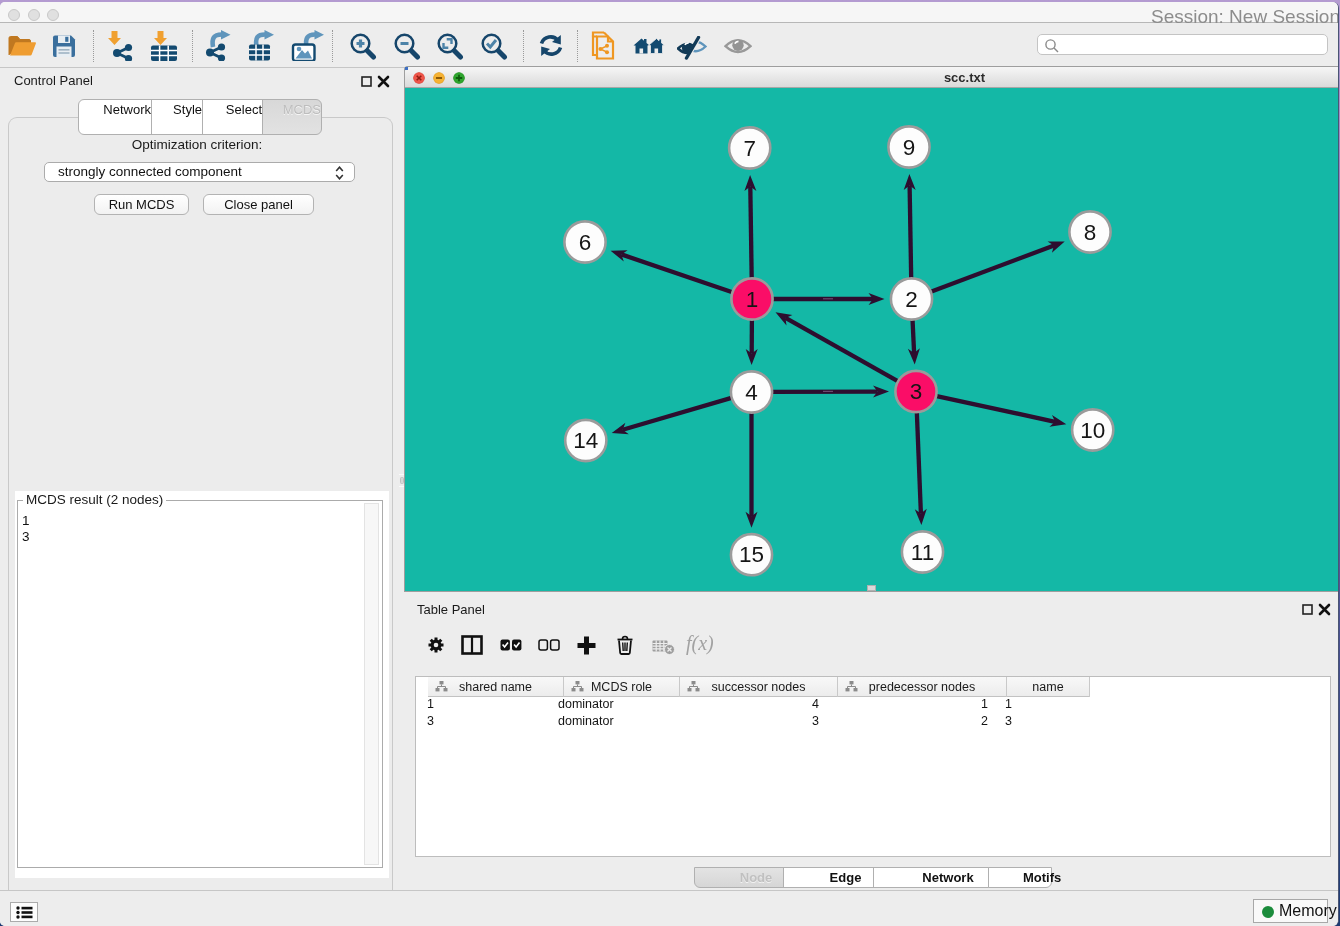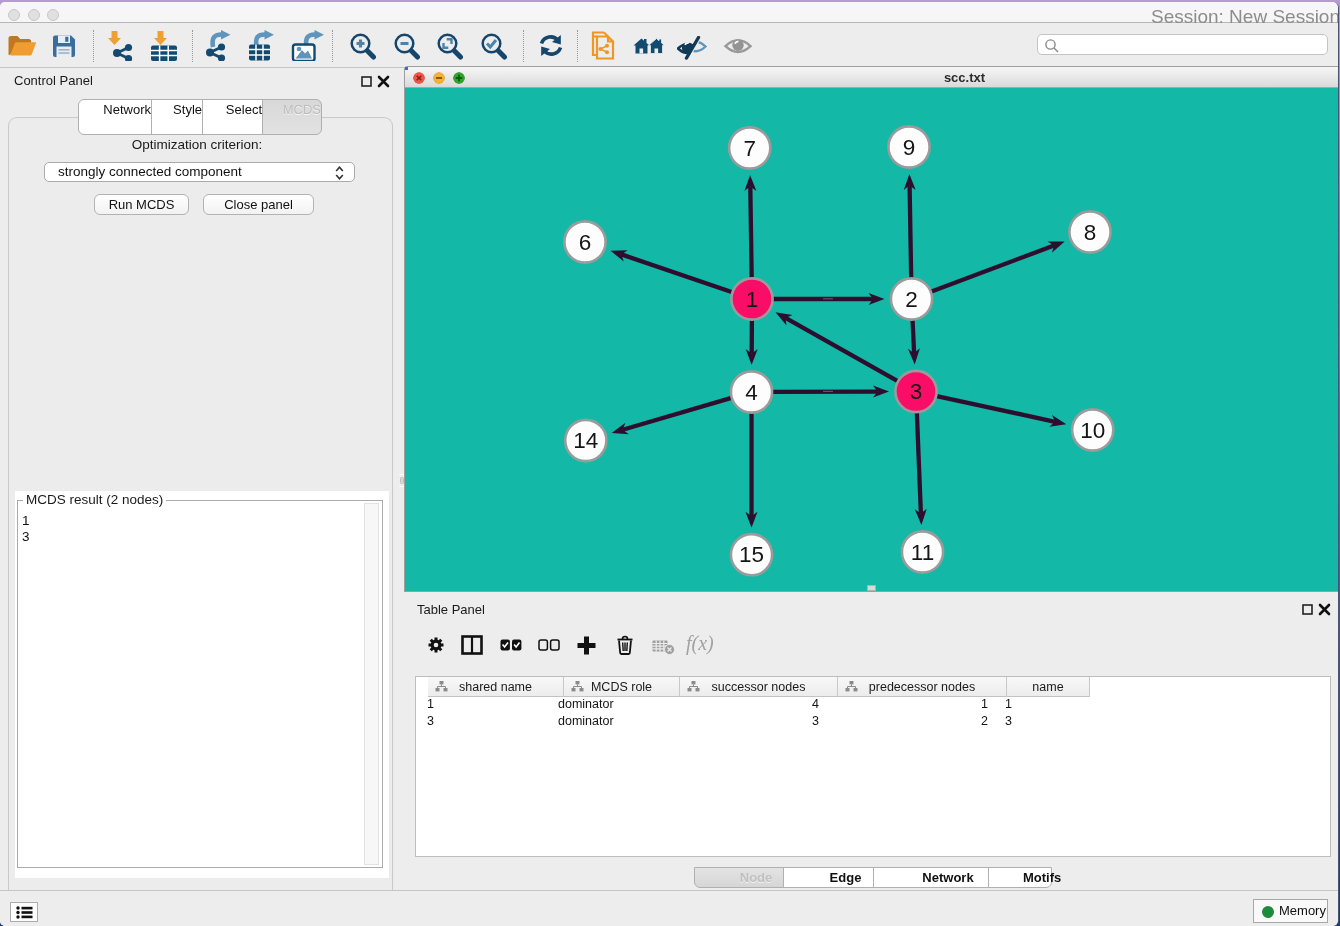--- a/index.html
+++ b/index.html
@@ -47,21 +47,21 @@
 .hcell { position:absolute; top:0; height:20px; border-right:1px solid #c9c9c9; text-align:center; line-height:20px; }
 .hicon { position:absolute; left:7px; top:4px; }
 .trow { position:absolute; font-size:12.5px; color:#141414; height:16px; line-height:16px; }
 #tp-tabs { position:absolute; top:271px; height:21px; }
 .btab { position:absolute; top:0; height:21px; background:#fff; border:1px solid #b0b0b0; font-size:13px; font-weight:bold; color:#111; text-align:center; line-height:19px;padding-left:34px; }
 .btab.sel { background:linear-gradient(180deg,#e3e3e3,#d6d6d6); color:#c0c0c0; text-shadow:0 1px 0 #f2f2f2; font-weight:bold; }
 
 
 #statusbar { position:absolute; left:0; top:888px; width:1340px; height:36px; background:#ededed; border-top:1px solid #c6c6c6; }
 #listbtn { position:absolute; left:10px; top:11px; width:28px; height:20px; background:#fdfdfd; border:1px solid #ababab; }
-#membtn { position:absolute; right:12px; top:8px; width:75px; height:24px; background:#f9f9f9; border:1px solid #a8a8a8; font-size:13px; color:#111; text-align:left; line-height:22px; padding-left:25px; }
+#membtn { position:absolute; right:12px; top:8px; width:75px; height:24px; background:#f9f9f9; border:1px solid #a8a8a8; font-size:16px; color:#111; text-align:left; line-height:22px; padding-left:25px; }
 #memdot { position:absolute; left:8px; top:5.5px; width:12px; height:12px; border-radius:50%; background:#1c8c3c; }
 </style>
 </head>
 <body>
 <div id="win">
   <div id="titlebar">
     <div class="tl" style="left:8px"></div>
     <div class="tl" style="left:28px"></div>
     <div class="tl" style="left:47px"></div>
     <div id="title-text">Session: New Session</div>

